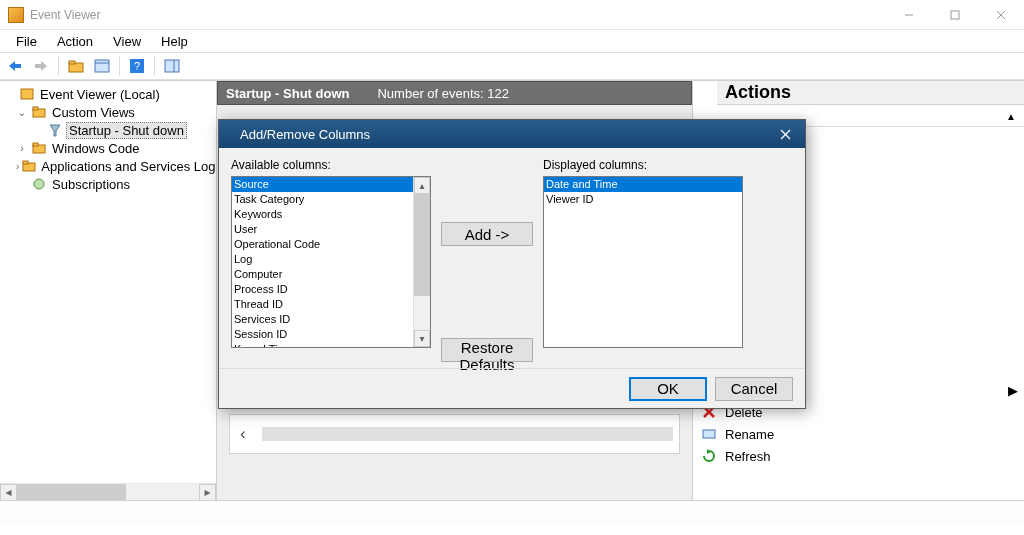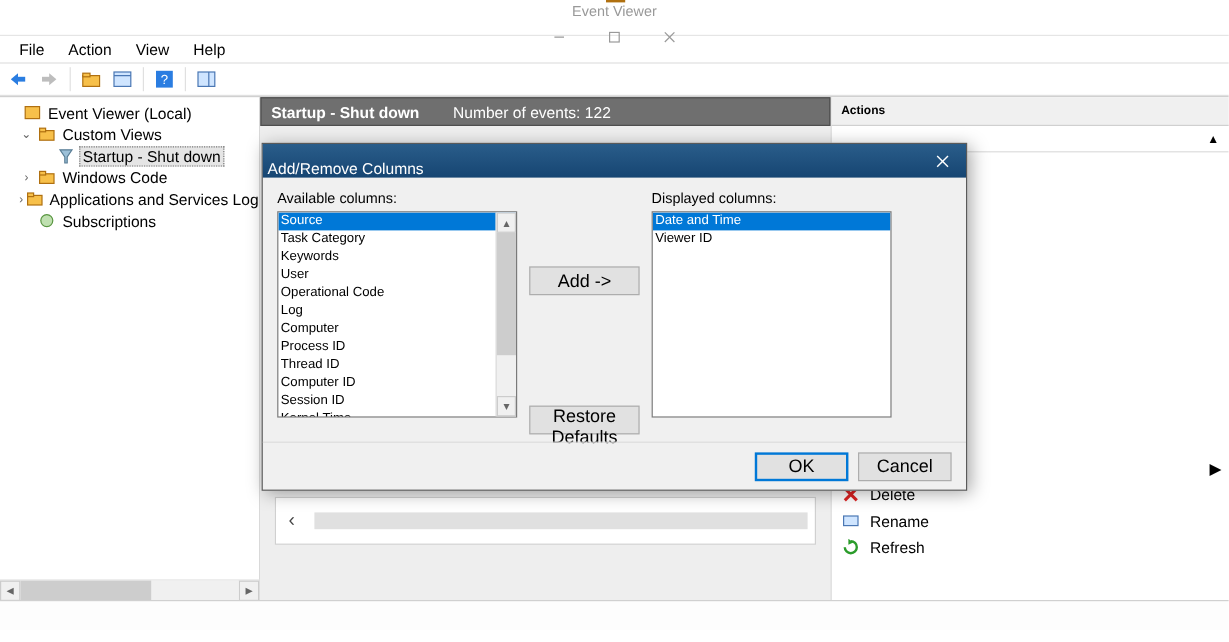--- a/index.html
+++ b/index.html
@@ -14,21 +14,20 @@
     position: relative;
   }
   
   .titlebar {
     height: 30px;
     display: flex;
     align-items: center;
     border-bottom: 1px solid #e5e5e5;
     color: #999;
     font-size: 12px;
-    flex-direction: column;
   }
   .titlebar .appicon {
     width: 16px; height: 16px;
     margin: 0 6px 0 8px;
     background: linear-gradient(135deg,#f7c04a,#e0881e);
     border: 1px solid #b07010;
   }
   .titlebar .title { flex: 1; }
   .winbtns { display: flex; }
   .winbtn {
@@ -131,21 +130,21 @@
   }
   .centerbody .bottomscroll .scroll{flex:1;height:14px;background:#e0e0e0;margin:0 6px;}
   
   .actions {
     width: 332px;
     border-left: 1px solid #d0d0d0;
     display:flex;flex-direction:column;
   }
   .actionshead{
     height:24px;background:#f0f0f0;border-bottom:1px solid #d0d0d0;
-    display:flex;align-items:center;padding-left:8px;font-size:10px;font-weight:600;
+    display:flex;align-items:center;padding-left:8px;font-size:18px;font-weight:600;margin-left:24px;
   }
   .actionsbody{flex:1;padding:2px 0;overflow:hidden;position:relative;}
   .actionrow{
     height:22px;display:flex;align-items:center;padding-left:8px;gap:8px;font-size:13px;
   }
   .aicon{width:16px;height:16px;display:flex;align-items:center;justify-content:center;}
   .actionhdr{
     height:20px;display:flex;align-items:center;justify-content:space-between;
     padding:0 8px 0 8px;
     border-bottom:1px solid #ddd;
@@ -164,21 +163,21 @@
     border:1px solid #5a5a5a;
     box-shadow:3px 3px 14px rgba(0,0,0,.35);
     pointer-events:auto;
     display:flex;flex-direction:column;
   }
   .dlg-title{
     height:28px;
     background:#1b4e7a;
     background:linear-gradient(#2a5d8a,#164572);
     color:#fff;
-    display:flex;align-items:flex-end;padding-left:4px;font-size:13px;
+    display:flex;align-items:center;padding-left:21px;font-size:13px;
   }
   .dlg-title .dlg-close{
     margin-left:auto;width:40px;height:100%;
     display:flex;align-items:center;justify-content:center;color:#fff;
   }
   .dlg-body{
     flex:1;padding:10px 12px 4px 12px;
     display:grid;
     grid-template-columns: 200px 112px 200px 90px;
     grid-template-rows: 18px 1fr;
@@ -458,21 +457,21 @@
       <div class="listbox avail" id="avail-list">
         <div class="listitem selected">Source</div>
           <div class="listitem">Task Category</div>
           <div class="listitem">Keywords</div>
           <div class="listitem">User</div>
           <div class="listitem">Operational Code</div>
           <div class="listitem">Log</div>
           <div class="listitem">Computer</div>
           <div class="listitem">Process ID</div>
           <div class="listitem">Thread ID</div>
-          <div class="listitem">Computer ID</div>
+          <div class="listitem">Services ID</div>
           <div class="listitem">Session ID</div>
           <div class="listitem">Kernel Time</div>
           <div class="vscroll">
           <div class="sarrow">▴</div>
           <div class="strack">
               <div class="sthumb"></div>
             </div>
           <div class="sarrow bottom">▾</div>
         </div>
       </div>

